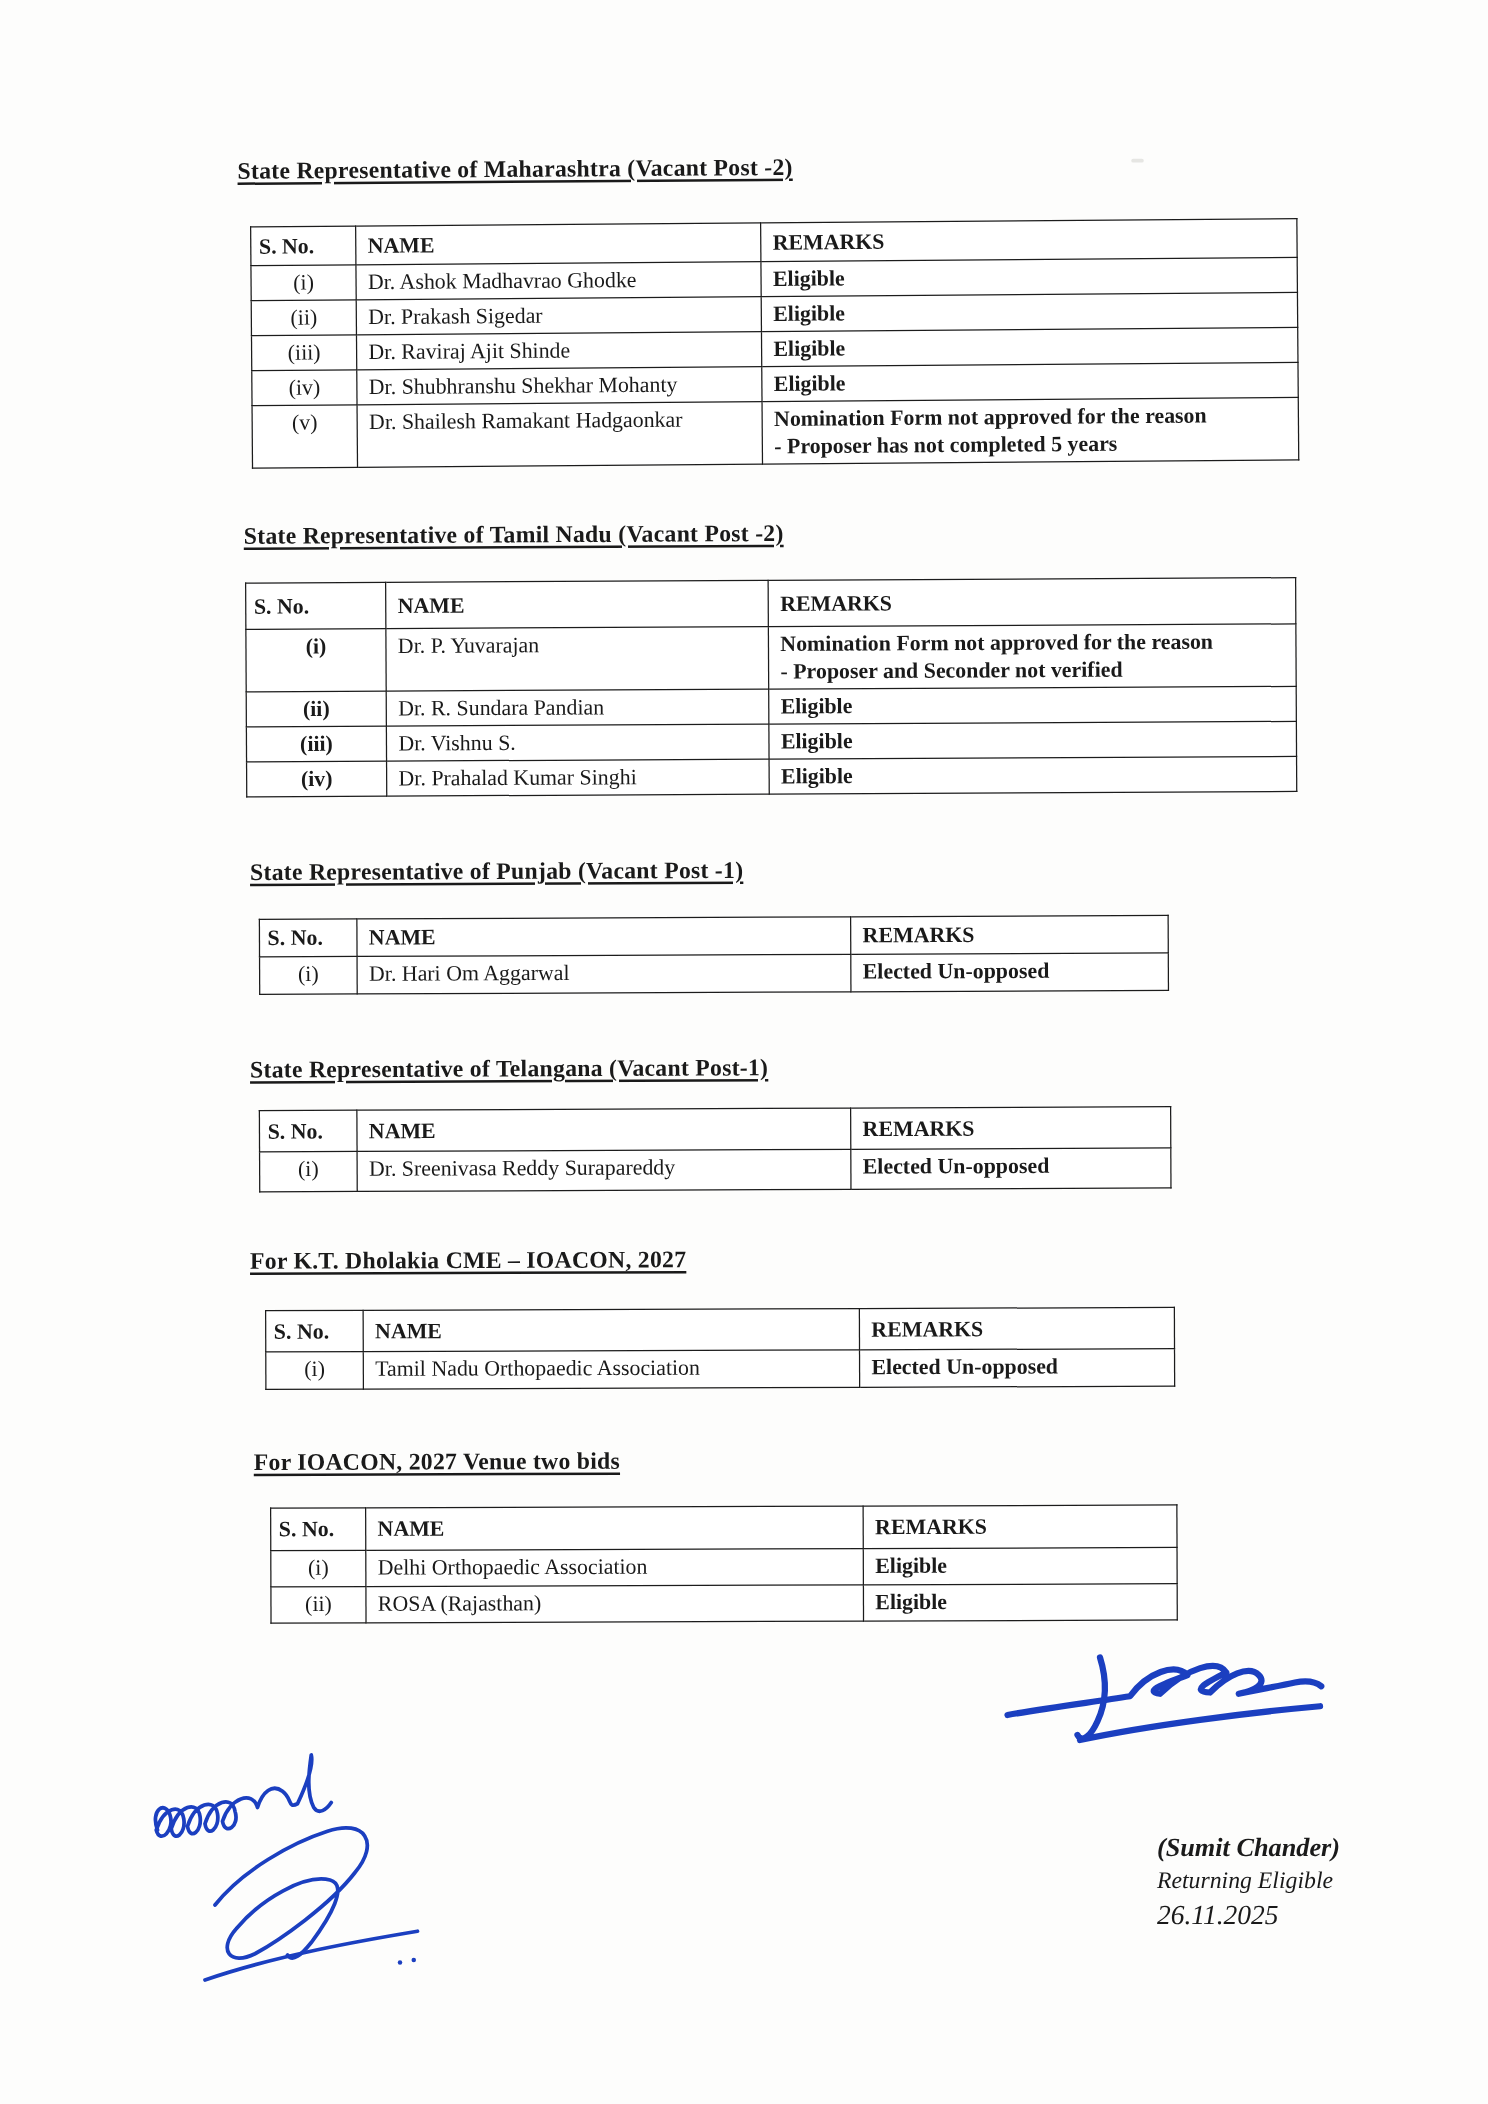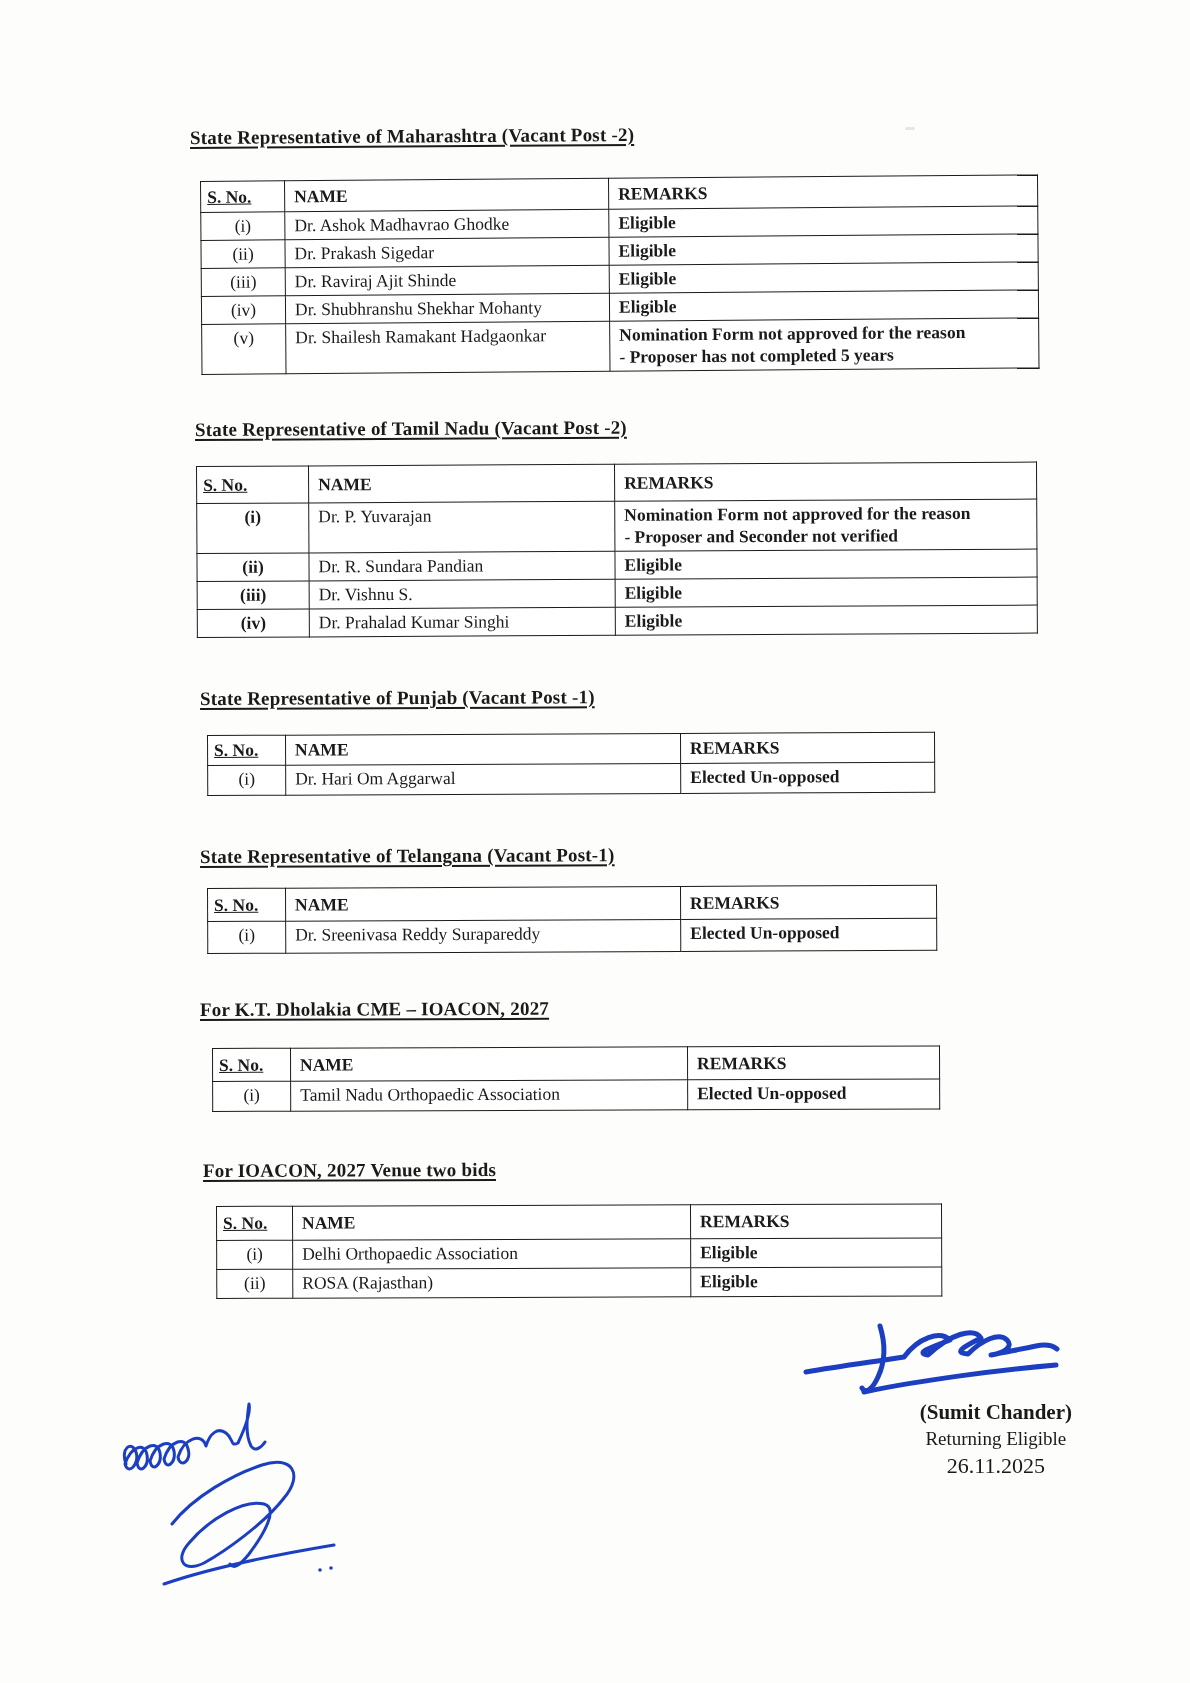--- a/index.html
+++ b/index.html
@@ -44,21 +44,21 @@
     font-weight:bold;
   }
   table.doc td{
     font-size:17.5px;
     padding:3px 9px 2px 9px;
     vertical-align:top;
     line-height:1.25;
   }
   table.doc td.sno{text-align:center;padding-left:2px;padding-right:2px;}
   table.doc td.remarks{font-weight:bold;white-space:pre-line;}
-  table.doc th.c0{padding-left:6px;text-decoration:underline;}
+  table.doc th.c0{padding-left:6px;}
 
   
   .t0{left:200px;top:181px;width:838px;transform:rotate(-0.45deg);}
   .t0 col.c0{width:84px}.t0 col.c1{width:324px}
   .t0 th{height:26px}.t0 td{height:22px}
 
   .t1{left:196px;top:466px;width:841px;transform:rotate(-0.3deg);}
   .t1 col.c0{width:112px}.t1 col.c1{width:306px}
   .t1 th{height:32px}.t1 td{height:22px}
   .t1 td.sno{font-weight:bold;}
@@ -83,23 +83,24 @@
   .ttl0{left:190px;top:127px;transform:rotate(-0.4deg);}
   .ttl1{left:195px;top:419px;transform:rotate(-0.3deg);}
   .ttl2{left:200px;top:688px;transform:rotate(-0.25deg);}
   .ttl3{left:200px;top:846px;transform:rotate(-0.25deg);}
   .ttl4{left:200px;top:999px;transform:rotate(-0.2deg);}
   .ttl5{left:203px;top:1160px;transform:rotate(-0.2deg);}
 
   
   .sig-block{
     position:absolute;
-    right:118px;top:1402px;
-    text-align:center;
+    right:118px;top:1468px;
+    text-align:left;
     line-height:1.0;
+    font-style:italic;
   }
   .sig-name{font-size:21px;font-weight:bold;margin:0 0 6px 0;}
   .sig-role{font-size:19px;margin:0 0 7px 0;}
   .sig-date{font-size:22px;margin:0;}
 
   .sig-svg{position:absolute;left:800px;top:1322px;}
   .scrawl-svg{position:absolute;left:112px;top:1402px;}
   .ink{stroke:#1b3fc0;fill:none;stroke-linecap:round;stroke-linejoin:round;}
 
   .speck{position:absolute;left:905px;top:127px;width:10px;height:3px;background:#e6e6e3;border-radius:2px;}

